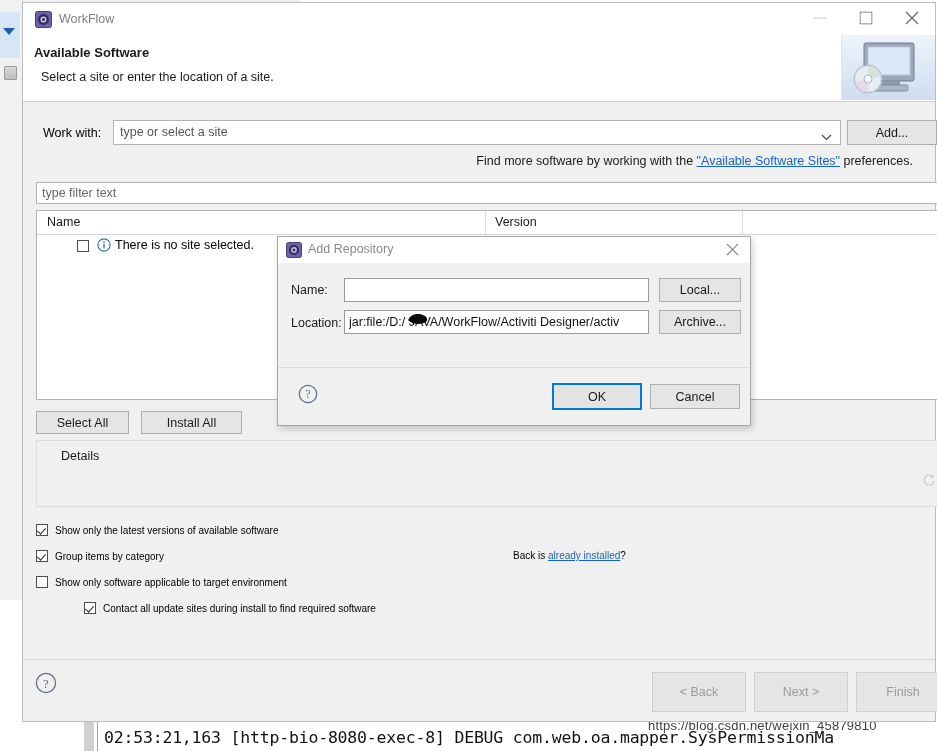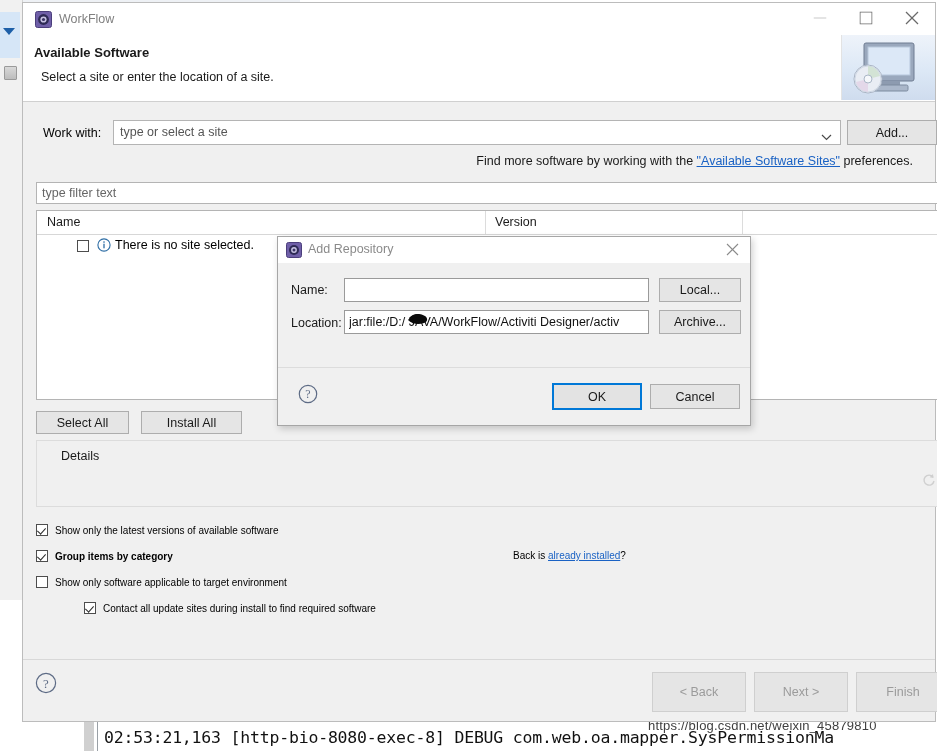--- a/index.html
+++ b/index.html
@@ -402,21 +402,21 @@
       <span class="details-spinner">
         <svg width="14" height="18" viewBox="0 0 14 18">
           <path d="M11 5 A5 5 0 1 0 12 9" fill="none" stroke="#707070" stroke-width="1.4"></path>
           <path d="M11 2 L11.5 6 L7.6 5.2 Z" fill="#707070"></path>
         </svg>
       </span>
 
       <label class="opt" style="left:-7px; top:422px;">
         <span class="chk checked"></span><span class="opt-txt">Show only the latest versions of available software</span>
       </label>
-      <label class="opt" style="left:-7px; top:448px;font-weight:bold;">
+      <label class="opt" style="left:-7px; top:448px;">
         <span class="chk checked"></span><span class="opt-txt">Group items by category</span>
       </label>
       <label class="opt" style="left:-7px; top:474px;">
         <span class="chk"></span><span class="opt-txt">Show only software applicable to target environment</span>
       </label>
       <label class="opt" style="left:-7px; top:500px;padding-left:48px;">
         <span class="chk checked"></span><span class="opt-txt">Contact all update sites during install to find required software</span>
       </label>
 
       <div class="opt" style="left:470px; top:448px;">

